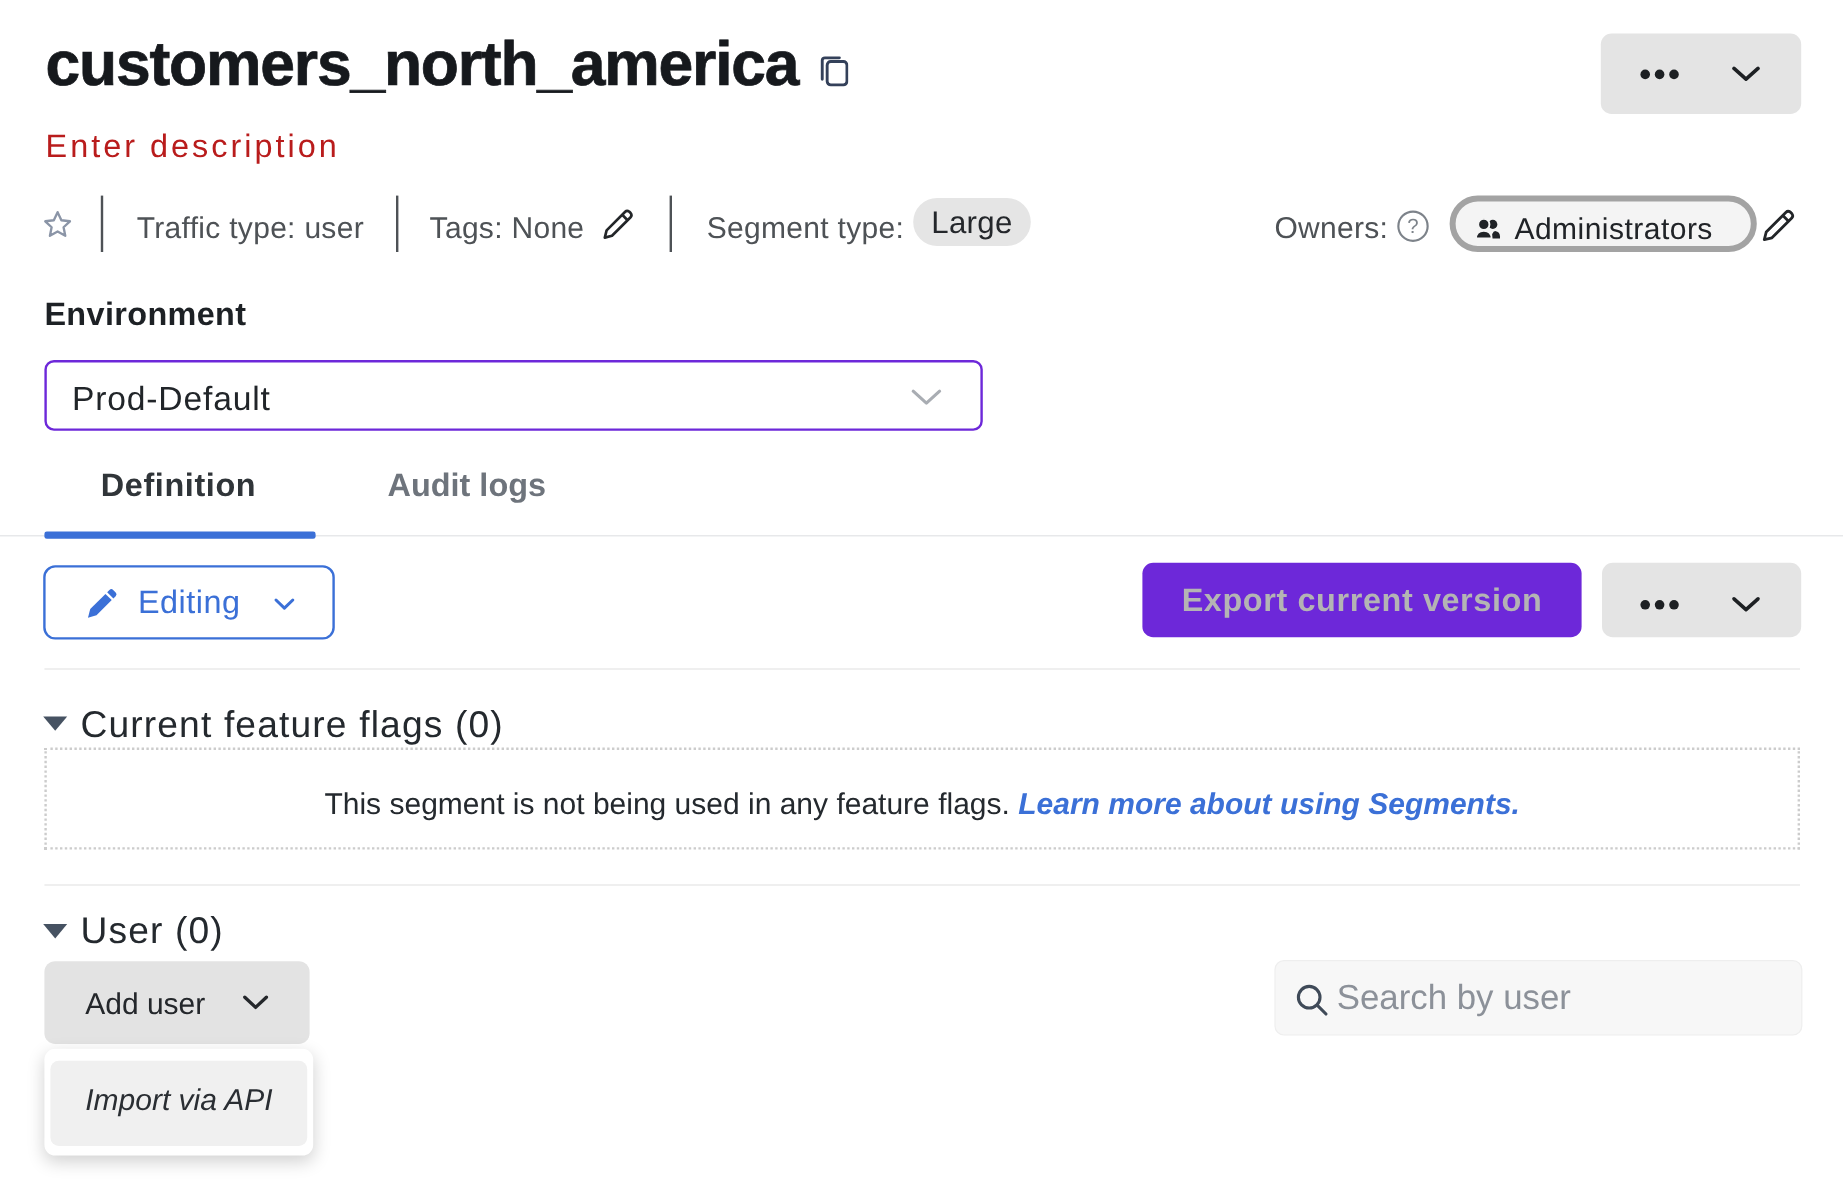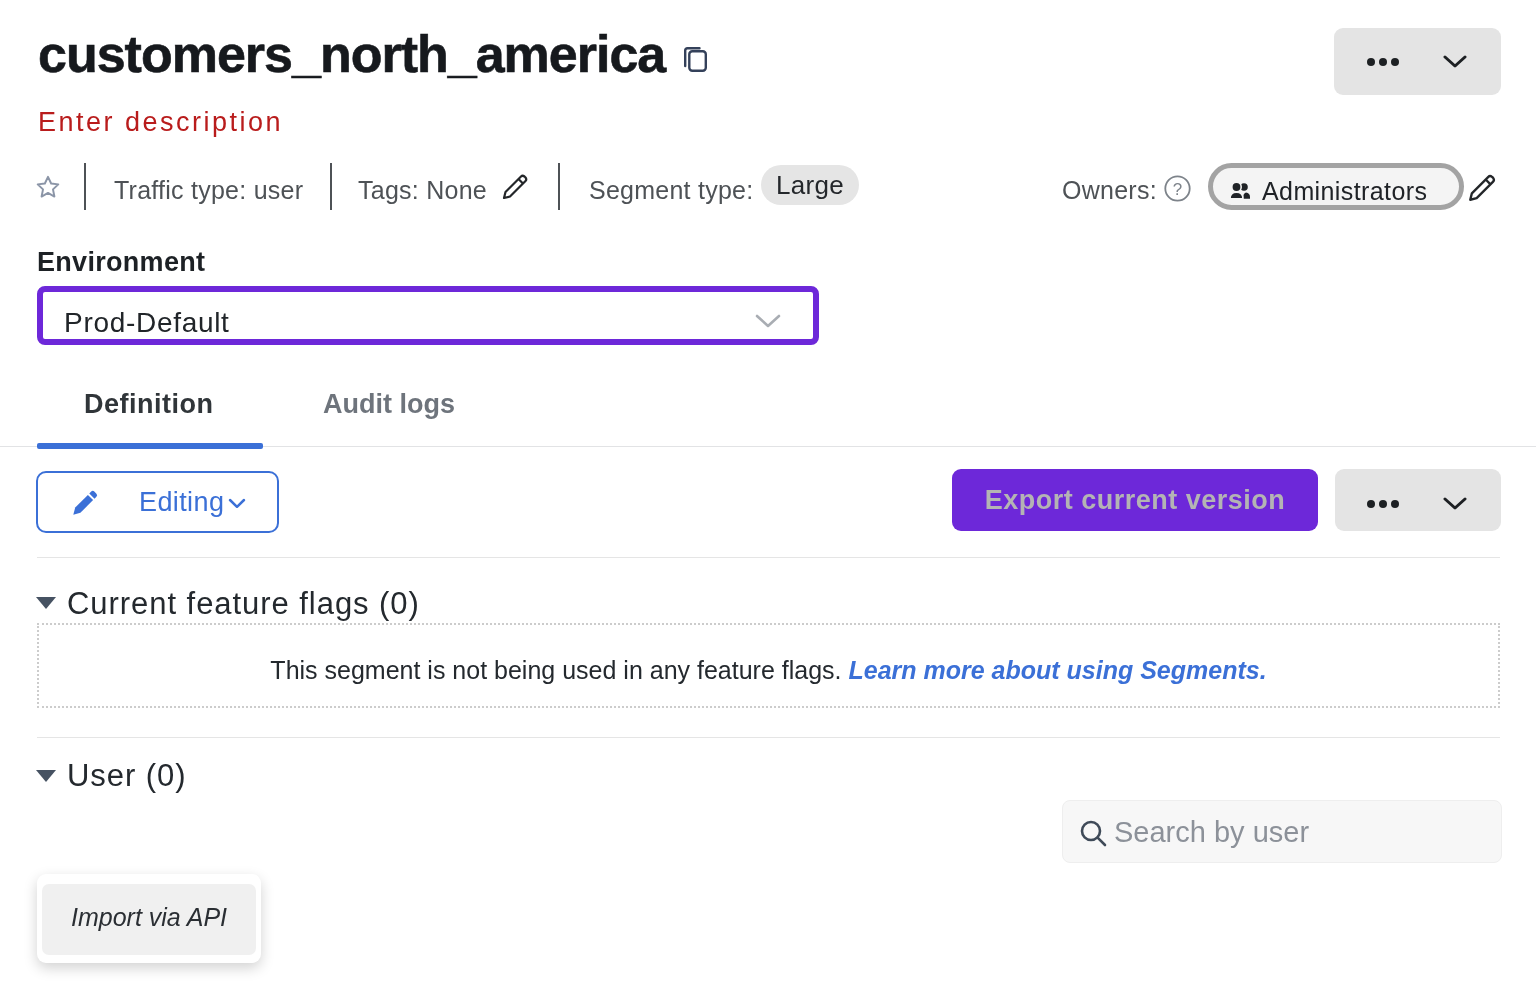--- a/index.html
+++ b/index.html
@@ -20,32 +20,32 @@
   #largepill { left:761px; top:165px; width:98px; height:40px; line-height:40px; text-align:center; font-size:26px; letter-spacing:0.3px; color:#24272b; }
   #adminpill { left:1208px; top:163px; width:256px; height:47px; background:#f4f4f4; border:5px solid #a3a3a3; }
   #adminpill .txt { position:absolute; left:49px; top:9px; font-size:25px; letter-spacing:0.4px; color:#202327; }
 
   
   .greybtn { background:#e4e4e4; border-radius:9px; }
   #topbtn { left:1334px; top:28px; width:167px; height:67px; }
 
   
   #envlabel { left:37px; top:247px; font-size:27px; letter-spacing:0.3px; font-weight:700; color:#1d2125; }
-  #envselect { left:37px; top:286px; width:782px; height:59px; border:6px solid #6d28d9; border-radius:8px; background:#fff; }
+  #envselect { left:37px; top:300px; width:782px; height:59px; border:2px solid #6d28d9; border-radius:8px; background:#fff; }
   #envselect .val { position:absolute; left:21px; top:15px; font-size:28px; letter-spacing:0.7px; color:#212529; }
 
   
   #tabline { left:0; top:446px; width:1536px; height:1px; background:#e2e3e5; }
   #tabblue { left:37px; top:443px; width:226px; height:6px; background:#3b70d7; border-radius:2px; }
   #tab1 { left:84px; top:389px; font-size:27px; letter-spacing:0.5px; font-weight:700; color:#303539; }
   #tab2 { left:323px; top:389px; font-size:27px; font-weight:700; color:#6e747c; }
 
   
   #editbtn { left:36px; top:471px; width:243px; height:62px; border:2px solid #3b70d7; border-radius:10px; background:#fff; }
-  #editbtn .txt { position:absolute; left:77px; top:14px; font-size:27px; letter-spacing:0.4px; color:#3b70d7;margin-left:24px; }
+  #editbtn .txt { position:absolute; left:77px; top:14px; font-size:27px; letter-spacing:0.4px; color:#3b70d7; }
   #exportbtn { left:952px; top:469px; width:366px; height:62px; background:#6d28d9; border-radius:9px; text-align:center; line-height:62px; font-size:27px; letter-spacing:0.5px; font-weight:700; color:#b4b4b4; }
   #toolbtn { left:1335px; top:469px; width:166px; height:62px; }
   #toolline { left:37px; top:557px; width:1463px; height:1px; background:#e5e5e5; }
 
   
   .tri { width:0; height:0; border-left:10.5px solid transparent; border-right:10.5px solid transparent; border-top:12.5px solid #465262; }
   #cffhead { left:67px; top:586px; font-size:31px; letter-spacing:0.95px; color:#24292e; }
   #cfftri { left:36px; top:597px; }
   #dotbox { left:37px; top:623px; width:1463px; height:85px; border:2px dotted #ccc; }
   #dotbox .txt { position:absolute; left:0; width:100%; top:31px; text-align:center; font-size:25px; color:#24292e; }
@@ -160,20 +160,26 @@
 
   <div class="abs tri" id="cfftri"></div>
   <div class="abs" id="cffhead">Current feature flags (0)</div>
   <div class="abs" id="dotbox">
     <div class="txt">This segment is not being used in any feature flags. <span class="lnk">Learn more about using Segments.</span></div>
   </div>
   <div class="abs" id="cffline"></div>
 
   <div class="abs tri" id="usertri"></div>
   <div class="abs" id="userhead">User (0)</div>
+  <div class="abs" id="addbtn">
+    <span class="txt">Add user</span>
+    <svg style="position:absolute;left:165px;top:28px" width="22" height="13" viewBox="0 0 22 13">
+      <path d="M2 2 L11 10.5 L20 2" fill="none" stroke="#24272b" stroke-width="2.8" stroke-linecap="round" stroke-linejoin="round"></path>
+    </svg>
+  </div>
   <div class="abs" id="menu">
     <div id="menuitem">
         <span class="txt">Import via API</span>
       </div>
   </div>
 
   <div class="abs" id="search">
     <svg style="position:absolute;left:16px;top:18px" width="30" height="30" viewBox="0 0 30 30">
       <circle cx="12" cy="12" r="9" fill="none" stroke="#3f4a58" stroke-width="2.6"></circle>
       <path d="M18.6 18.6 L26 26" stroke="#3f4a58" stroke-width="2.6" stroke-linecap="round"></path>

